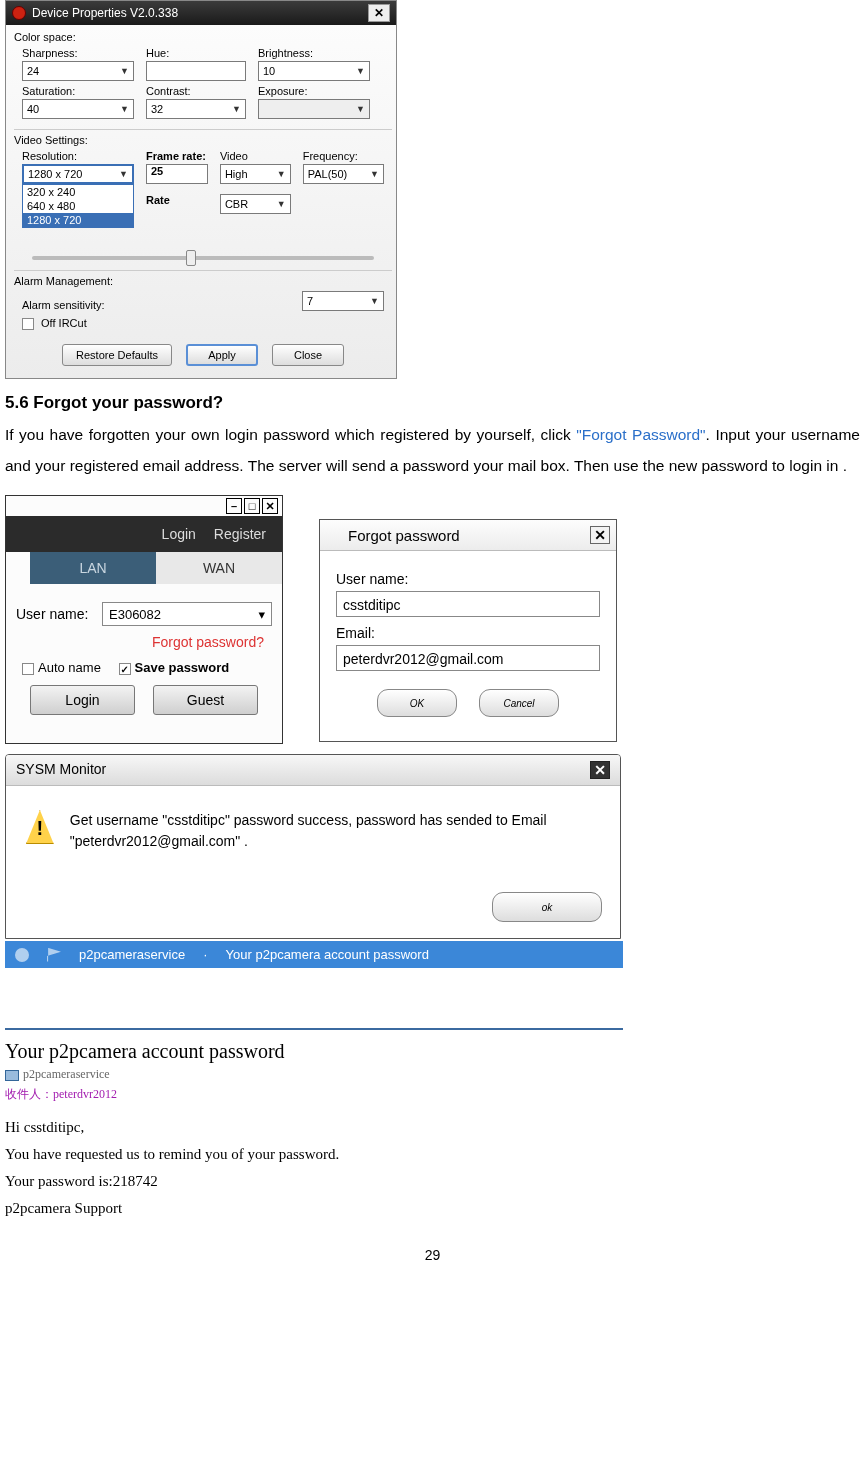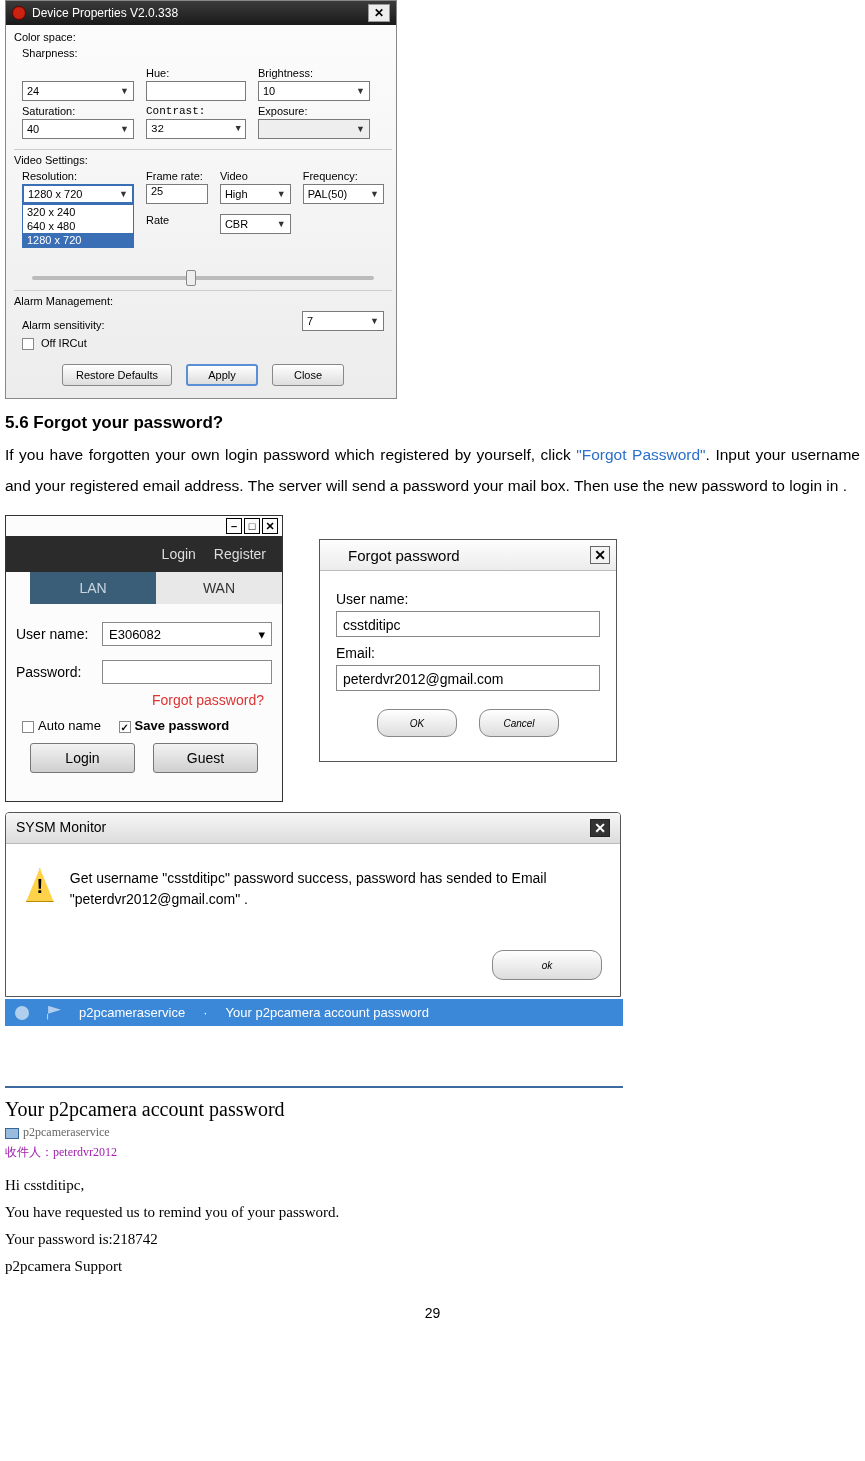--- a/index.html
+++ b/index.html
@@ -83,21 +83,21 @@
   <div class="win" style="width:392px;">
     <div class="titlebar">
       <div class="redicon"></div>
       <span>Device Properties V2.0.338</span>
       <div class="spacer"></div>
       <div class="closebtn">✕</div>
     </div>
     <div style="padding:6px 4px 0 8px;">
       <div class="lbl">Color space:</div>
       <div class="row">
-        <div class="col" style="width:112px;gap:20px;">
+        <div class="col" style="width:112px;">
           <span class="lbl">Sharpness:</span>
           <div class="combo">
               <span>24</span>
               <span class="arrow">▼</span>
             </div>
         </div>
         <div class="col" style="width:100px;">
           <span class="lbl">Hue:</span>
           <div class="txt"></div>
         </div>
@@ -110,21 +110,21 @@
         </div>
       </div>
       <div class="row">
         <div class="col" style="width:112px;">
           <span class="lbl">Saturation:</span>
           <div class="combo">
               <span>40</span>
               <span class="arrow">▼</span>
             </div>
         </div>
-        <div class="col" style="width:100px;font-family:Liberation Mono, monospace;">
+        <div class="col" style="width:100px;">
           <span class="lbl">Contrast:</span>
           <div class="combo">
               <span>32</span>
               <span class="arrow">▼</span>
             </div>
         </div>
         <div class="col" style="width:112px;">
           <span class="lbl">Exposure:</span>
           <div class="combo" style="background:#eee;color:#999;">
               <span></span>
@@ -140,21 +140,21 @@
           <div class="combo" style="border:2px solid #3a6fb5;">
               <span>1280 x 720</span>
               <span class="arrow">▼</span>
             </div>
           <div class="listbox">
             <div class="item">320 x 240</div>
             <div class="item">640 x 480</div>
             <div class="item sel">1280 x 720</div>
           </div>
         </div>
-        <div class="col" style="width:70px;">
+        <div class="col" style="width:70px;font-weight:bold;">
           <span class="lbl">Frame rate:</span>
           <div class="txt">25</div>
           <span class="lbl" style="margin-top:10px;">Rate</span>
         </div>
         <div class="col" style="width:80px;">
           <span class="lbl">Video</span>
           <div class="combo">
               <span>High</span>
               <span class="arrow">▼</span>
             </div>
@@ -217,26 +217,20 @@
         <div class="tab inactive">WAN</div>
       </div>
       <div class="formarea">
         <div class="frow">
           <label>User name:</label>
           <div class="inp">
               <span>E306082</span>
               <span class="arrow">▾</span>
             </div>
         </div>
-        <div class="frow">
-          <label>Password:</label>
-          <div class="inp">
-              <span></span>
-            </div>
-        </div>
         <div class="forgot">Forgot password?</div>
         <div class="opts">
           <span class="chk"></span><span>Auto name</span>
           <span class="save"><span class="chk checked"></span><span>Save password</span></span>
         </div>
         <div class="btns2">
           <div class="gbtn">Login</div>
           <div class="gbtn">Guest</div>
         </div>
       </div>

